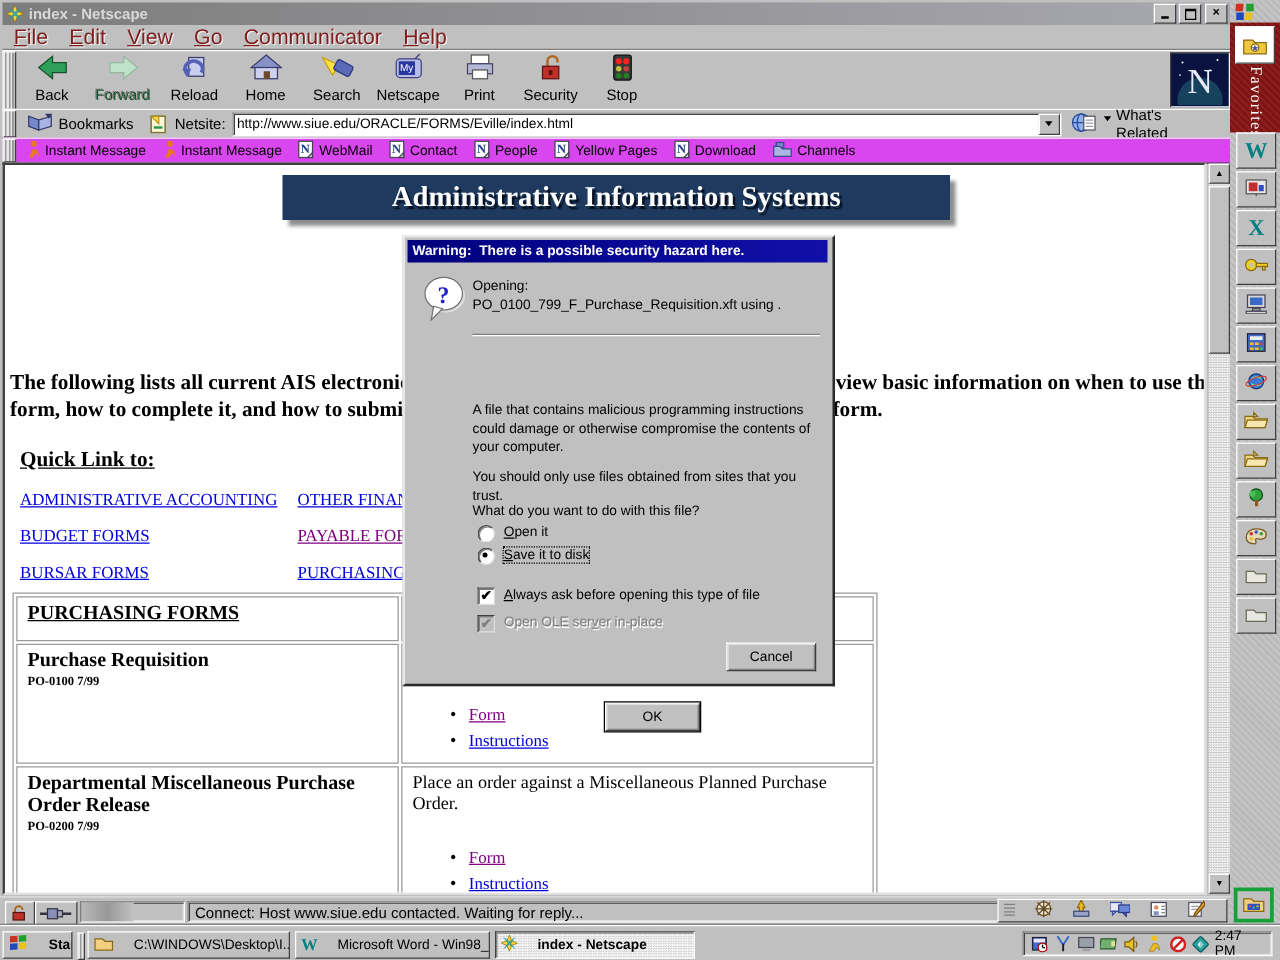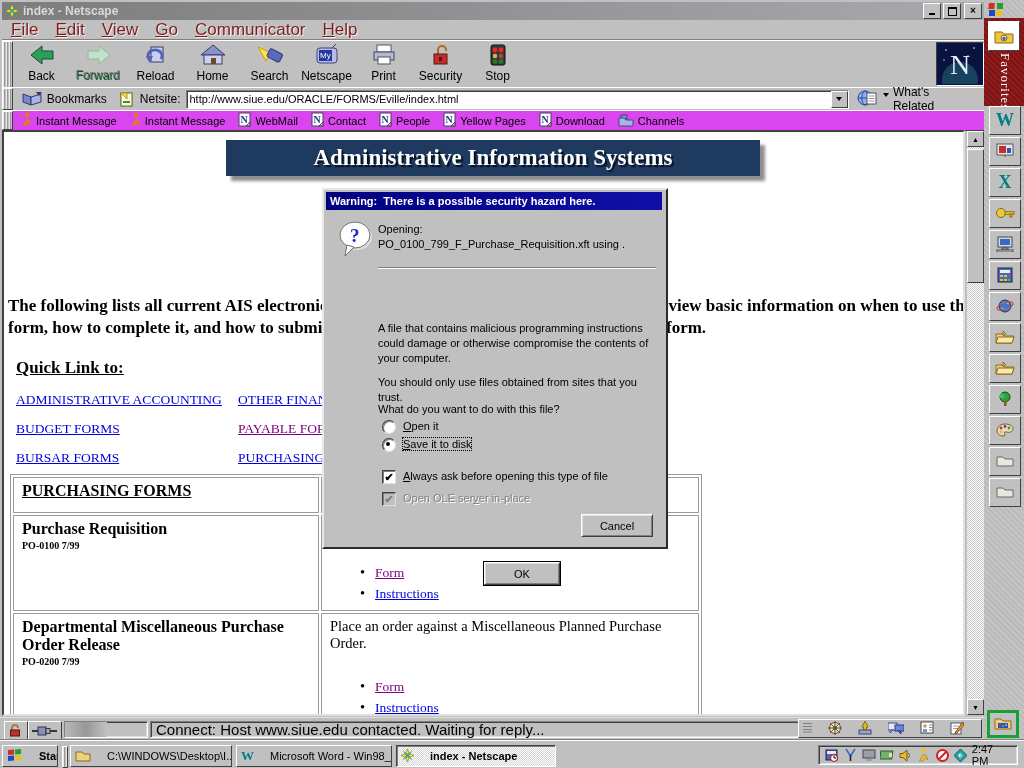--- a/index.html
+++ b/index.html
@@ -86,21 +86,21 @@
   .focus-rect{outline:1px dotted #000;outline-offset:0px;}
   .dis-label{color:#808080;text-shadow:1px 1px 0 #fff;}
   .dbtn{height:23px;background:#c0c0c0;border:1px solid;border-color:#fff #404040 #404040 #fff;
         box-shadow:inset 1px 1px 0 #dfdfdf, inset -1px -1px 0 #808080;display:flex;align-items:center;
         justify-content:center;font-size:11px;box-sizing:border-box;}
   .dbtn.default{outline:1px solid #000;}
   
   .statusbar{left:0px;top:717px;width:984px;height:23px;background:#c0c0c0;border-top:1px solid #dfdfdf;}
   .stat-ico{width:22px;height:17px;display:flex;align-items:center;justify-content:center;}
   .progress{background:#c0c0c0;}
-  .statmsg{font-size:15px;display:flex;align-items:center;padding-left:5px;background:#c0c0c0;}
+  .statmsg{font-size:12px;display:flex;align-items:center;padding-left:5px;background:#c0c0c0;}
   .dock{display:flex;align-items:center;gap:16px;padding-left:4px;}
   
   .officebar{left:984px;top:0;width:40px;height:740px;
              background:repeating-linear-gradient(45deg,#c4c4c4 0 2px,#bababa 2px 4px);}
   .officered{left:0;top:18px;width:40px;height:88px;
              background:repeating-linear-gradient(45deg,#8c1d1d 0 2px,#7c1414 2px 4px);}
   .vertlabel{color:#fff;font-family:"Liberation Serif",serif;font-size:13px;writing-mode:vertical-rl;
              letter-spacing:1px;}
   .ob-btn{left:5px;width:30px;height:27px;display:flex;align-items:center;justify-content:center;
           font-weight:bold;font-family:"Liberation Serif",serif;}

